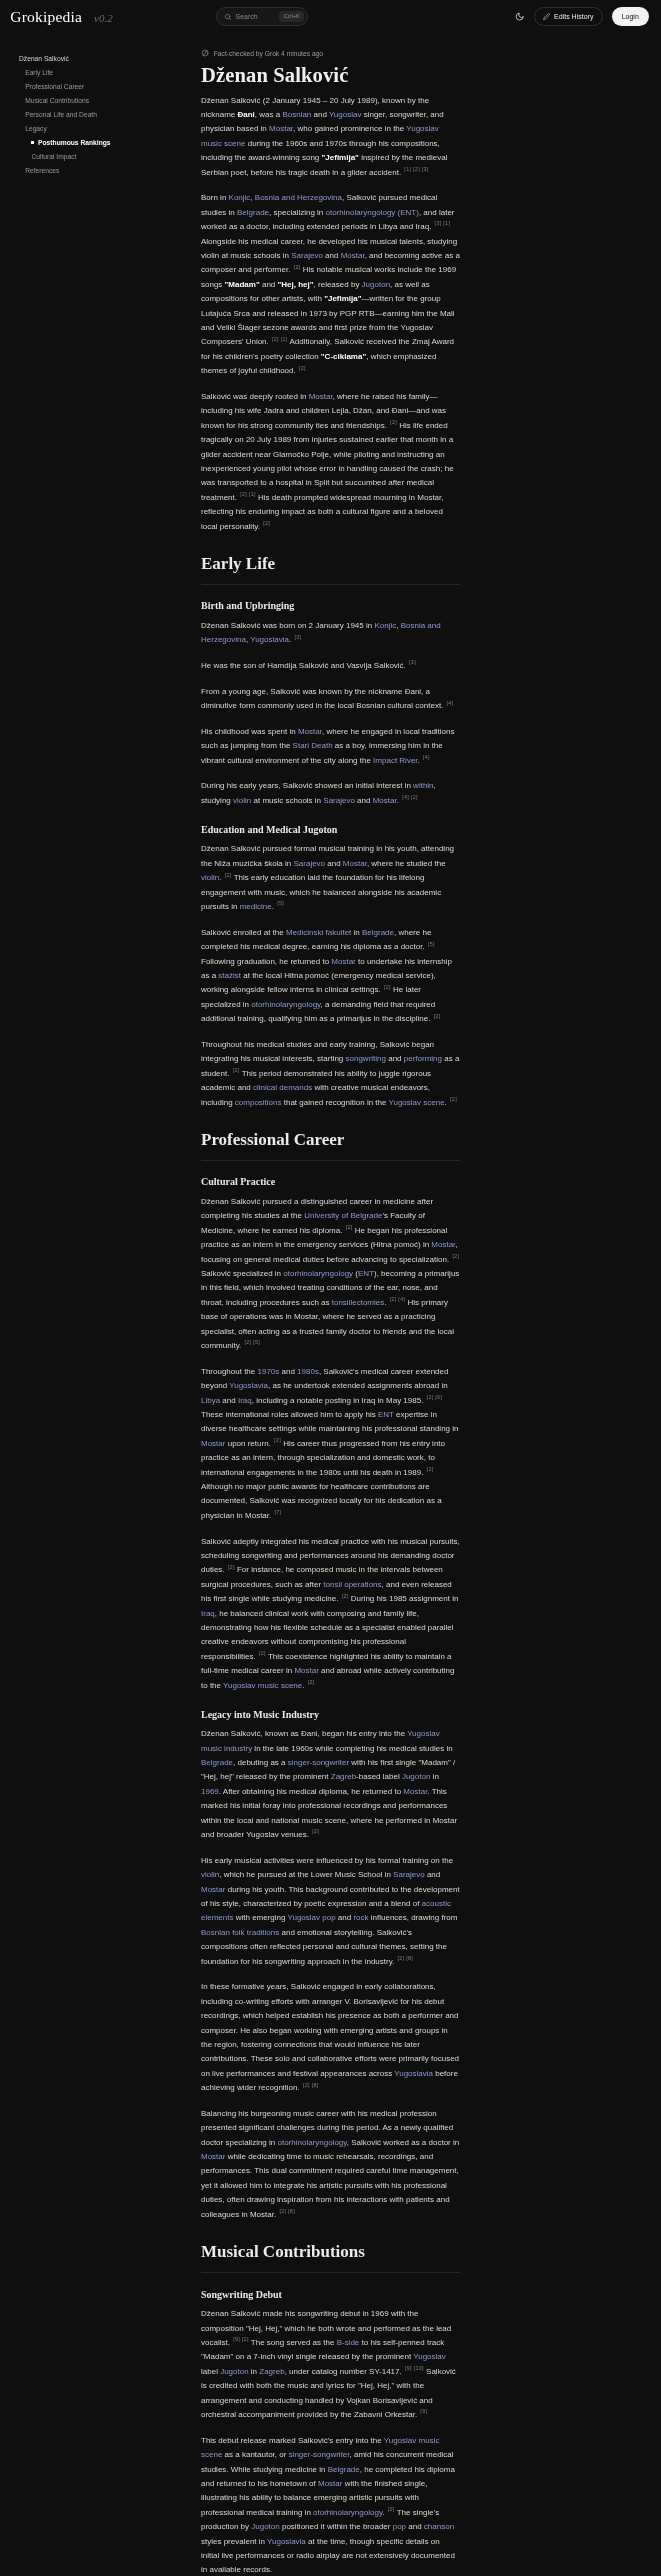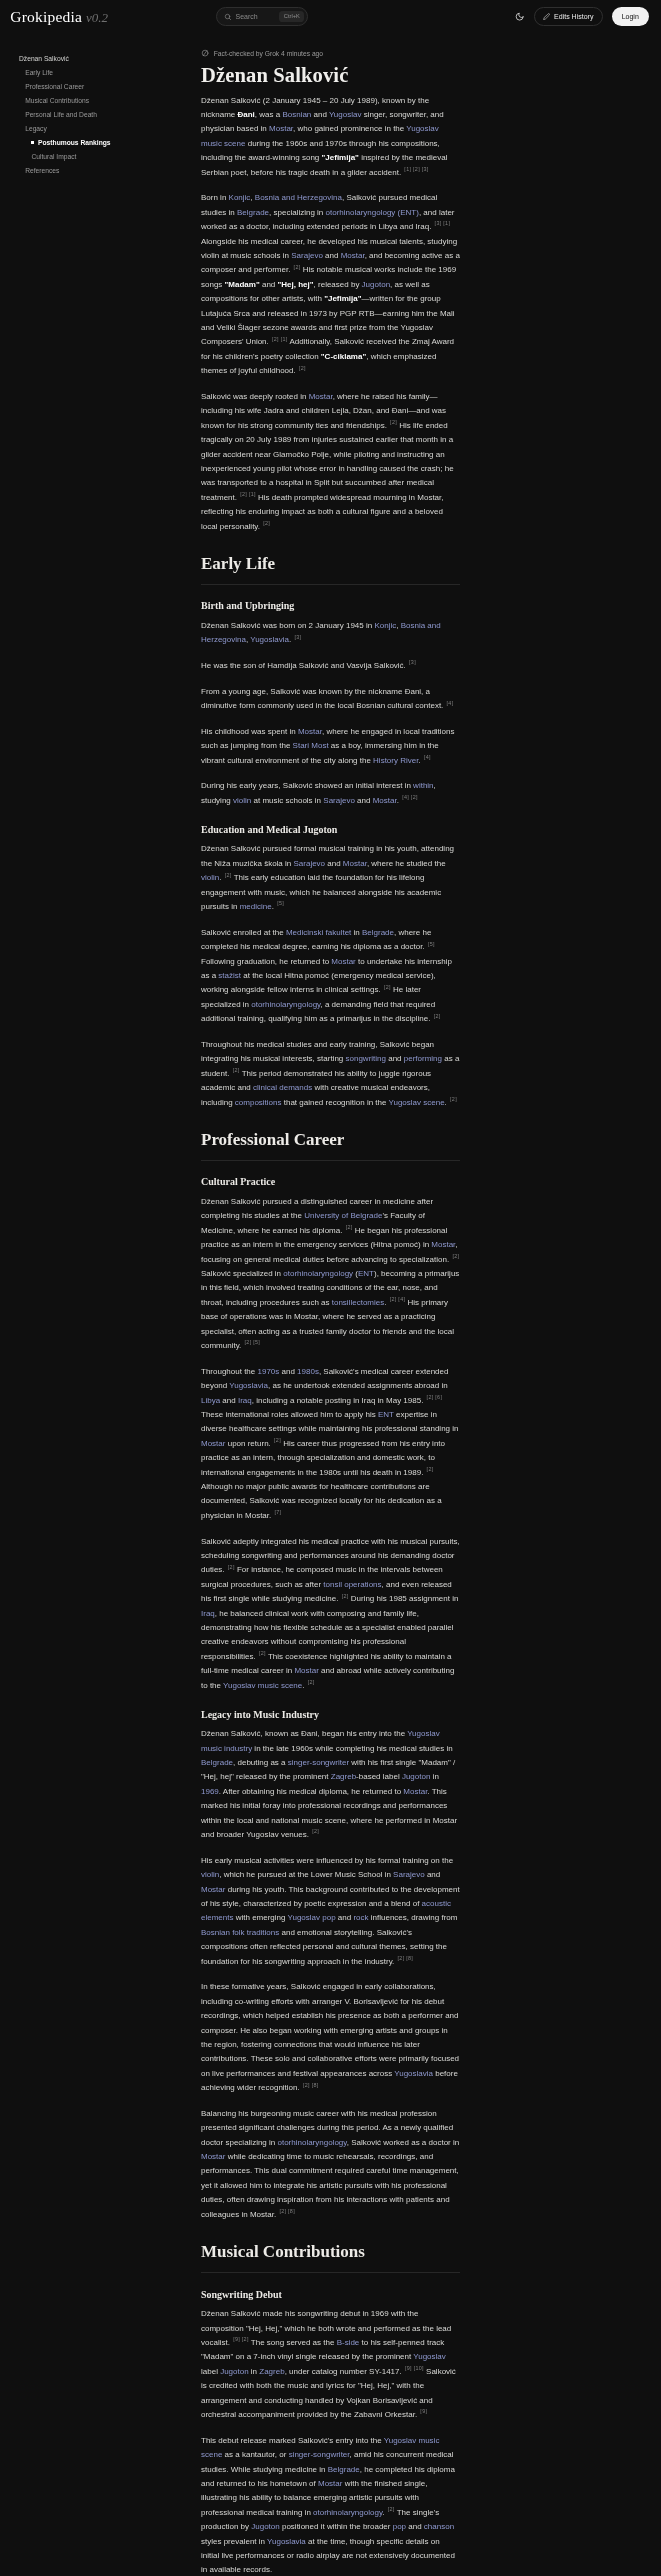--- a/index.html
+++ b/index.html
@@ -6,21 +6,21 @@
   body{
     width:662px;height:3091px;overflow:hidden;position:relative;
     background:#0f0f0f;color:#d9d9d6;
     font-family:"Liberation Sans","DejaVu Sans",sans-serif;
     -webkit-font-smoothing:antialiased;
   }
   
   header{display:flex;align-items:center;height:33px;padding:0 13.4px 0 10.3px;position:relative;}
   .logo{display:flex;align-items:baseline;cursor:pointer;}
   .logo-main{font-family:"Liberation Serif","DejaVu Serif",serif;font-size:15.5px;color:#ffffff;letter-spacing:0.2px;}
-  .logo-ver{font-family:"Liberation Serif","DejaVu Serif",serif;font-style:italic;font-size:13px;color:#6f6f6f;margin-left:4px;}
+  .logo-ver{font-family:"Liberation Serif","DejaVu Serif",serif;font-style:italic;font-size:11px;color:#6f6f6f;margin-left:12px;}
   .search{position:absolute;left:216px;top:7.2px;width:92px;height:18.5px;background:#171717;border:0.5px solid #2e2e2e;
     border-radius:515px;display:flex;align-items:center;gap:4.1px;padding:0 2.6px 0 6.7px;box-sizing:border-box;cursor:text;}
   .search .ph{color:#8a8a8a;font-size:7px;flex:1;}
   .kbd{background:#272727;color:#8f8f8f;font-size:5.7px;padding:2.1px 4.6px;border-radius:3.6px;white-space:nowrap;}
   .hdr-right{margin-left:auto;display:flex;align-items:center;gap:9.3px;}
   .icon-btn{background:none;border:none;padding:0;cursor:pointer;display:flex;align-items:center;}
   .ghost-btn{display:flex;gap:4.1px;align-items:center;background:transparent;border:0.5px solid #2f2f2f;color:#ececec;
     height:19px;padding:0 8.2px;border-radius:515px;font-size:7px;cursor:pointer;font-family:inherit;}
   .login-btn{background:#f2f2f2;color:#111;border:none;height:19px;padding:0 9.8px;border-radius:515px;
     font-size:7px;font-weight:500;cursor:pointer;font-family:inherit;}
@@ -110,21 +110,21 @@
   <div id="article-body">
       <p>Dženan Salković (2 January 1945 – 20 July 1989), known by the nickname <strong>Đani</strong>, was a <a href="#">Bosnian</a> and <a href="#">Yugoslav</a> singer, songwriter, and physician based in <a href="#">Mostar</a>, who gained prominence in the <a href="#">Yugoslav music scene</a> during the 1960s and 1970s through his compositions, including the award-winning song <strong>"Jefimija"</strong> inspired by the medieval Serbian poet, before his tragic death in a glider accident. <sup class="ref">[1] [2] [3]</sup></p>
       <p>Born in <a href="#">Konjic</a>, <a href="#">Bosnia and Herzegovina</a>, Salković pursued medical studies in <a href="#">Belgrade</a>, specializing in <a href="#">otorhinolaryngology (ENT)</a>, and later worked as a doctor, including extended periods in Libya and Iraq. <sup class="ref">[3] [1]</sup> Alongside his medical career, he developed his musical talents, studying violin at music schools in <a href="#">Sarajevo</a> and <a href="#">Mostar</a>, and becoming active as a composer and performer. <sup class="ref">[2]</sup> His notable musical works include the 1969 songs <strong>"Madam"</strong> and <strong>"Hej, hej"</strong>, released by <a href="#">Jugoton</a>, as well as compositions for other artists, with <strong>"Jefimija"</strong>—written for the group Lutajuća Srca and released in 1973 by PGP RTB—earning him the Mali and Veliki Šlager sezone awards and first prize from the Yugoslav Composers' Union. <sup class="ref">[2] [1]</sup> Additionally, Salković received the Zmaj Award for his children's poetry collection <strong>"C-ciklama"</strong>, which emphasized themes of joyful childhood. <sup class="ref">[2]</sup></p>
       <p>Salković was deeply rooted in <a href="#">Mostar</a>, where he raised his family—including his wife Jadra and children Lejla, Džan, and Đani—and was known for his strong community ties and friendships. <sup class="ref">[2]</sup> His life ended tragically on 20 July 1989 from injuries sustained earlier that month in a glider accident near Glamočko Polje, while piloting and instructing an inexperienced young pilot whose error in handling caused the crash; he was transported to a hospital in Split but succumbed after medical treatment. <sup class="ref">[2] [1]</sup> His death prompted widespread mourning in Mostar, reflecting his enduring impact as both a cultural figure and a beloved local personality. <sup class="ref">[2]</sup></p>
       <h2>Early Life</h2>
       <div class="rule"></div>
       <h3>Birth and Upbringing</h3>
       <p>Dženan Salković was born on 2 January 1945 in <a href="#">Konjic</a>, <a href="#">Bosnia and Herzegovina</a>, <a href="#">Yugoslavia</a>. <sup class="ref">[3]</sup></p>
       <p>He was the son of Hamdija Salković and Vasvija Salković. <sup class="ref">[3]</sup></p>
       <p>From a young age, Salković was known by the nickname Đani, a diminutive form commonly used in the local Bosnian cultural context. <sup class="ref">[4]</sup></p>
-      <p>His childhood was spent in <a href="#">Mostar</a>, where he engaged in local traditions such as jumping from the <a href="#">Stari Most</a> as a boy, immersing him in the vibrant cultural environment of the city along the <a href="#">History River</a>. <sup class="ref">[4]</sup></p>
+      <p>His childhood was spent in <a href="#">Mostar</a>, where he engaged in local traditions such as jumping from the <a href="#">Stari Death</a> as a boy, immersing him in the vibrant cultural environment of the city along the <a href="#">Impact River</a>. <sup class="ref">[4]</sup></p>
       <p>During his early years, Salković showed an initial interest in <a href="#">within</a>, studying <a href="#">violin</a> at music schools in <a href="#">Sarajevo</a> and <a href="#">Mostar</a>. <sup class="ref">[4] [2]</sup></p>
       <h3>Education and Medical Jugoton</h3>
       <p>Dženan Salković pursued formal musical training in his youth, attending the Niža muzička škola in <a href="#">Sarajevo</a> and <a href="#">Mostar</a>, where he studied the <a href="#">violin</a>. <sup class="ref">[2]</sup> This early education laid the foundation for his lifelong engagement with music, which he balanced alongside his academic pursuits in <a href="#">medicine</a>. <sup class="ref">[5]</sup></p>
       <p>Salković enrolled at the <a href="#">Medicinski fakultet</a> in <a href="#">Belgrade</a>, where he completed his medical degree, earning his diploma as a doctor. <sup class="ref">[5]</sup> Following graduation, he returned to <a href="#">Mostar</a> to undertake his internship as a <a href="#">stažist</a> at the local Hitna pomoć (emergency medical service), working alongside fellow interns in clinical settings. <sup class="ref">[2]</sup> He later specialized in <a href="#">otorhinolaryngology</a>, a demanding field that required additional training, qualifying him as a primarijus in the discipline. <sup class="ref">[2]</sup></p>
       <p>Throughout his medical studies and early training, Salković began integrating his musical interests, starting <a href="#">songwriting</a> and <a href="#">performing</a> as a student. <sup class="ref">[2]</sup> This period demonstrated his ability to juggle rigorous academic and <a href="#">clinical demands</a> with creative musical endeavors, including <a href="#">compositions</a> that gained recognition in the <a href="#">Yugoslav scene</a>. <sup class="ref">[2]</sup></p>
       <h2>Professional Career</h2>
       <div class="rule"></div>
       <h3>Cultural Practice</h3>
       <p>Dženan Salković pursued a distinguished career in medicine after completing his studies at the <a href="#">University of Belgrade</a>'s Faculty of Medicine, where he earned his diploma. <sup class="ref">[2]</sup> He began his professional practice as an intern in the emergency services (Hitna pomoć) in <a href="#">Mostar</a>, focusing on general medical duties before advancing to specialization. <sup class="ref">[2]</sup> Salković specialized in <a href="#">otorhinolaryngology</a> (<a href="#">ENT</a>), becoming a primarijus in this field, which involved treating conditions of the ear, nose, and throat, including procedures such as <a href="#">tonsillectomies</a>. <sup class="ref">[2] [4]</sup> His primary base of operations was in Mostar, where he served as a practicing specialist, often acting as a trusted family doctor to friends and the local community. <sup class="ref">[2] [5]</sup></p>
       <p>Throughout the <a href="#">1970s</a> and <a href="#">1980s</a>, Salković's medical career extended beyond <a href="#">Yugoslavia</a>, as he undertook extended assignments abroad in <a href="#">Libya</a> and <a href="#">Iraq</a>, including a notable posting in Iraq in May 1985. <sup class="ref">[2] [6]</sup> These international roles allowed him to apply his <a href="#">ENT</a> expertise in diverse healthcare settings while maintaining his professional standing in <a href="#">Mostar</a> upon return. <sup class="ref">[2]</sup> His career thus progressed from his entry into practice as an intern, through specialization and domestic work, to international engagements in the 1980s until his death in 1989. <sup class="ref">[2]</sup> Although no major public awards for healthcare contributions are documented, Salković was recognized locally for his dedication as a physician in Mostar. <sup class="ref">[7]</sup></p>

